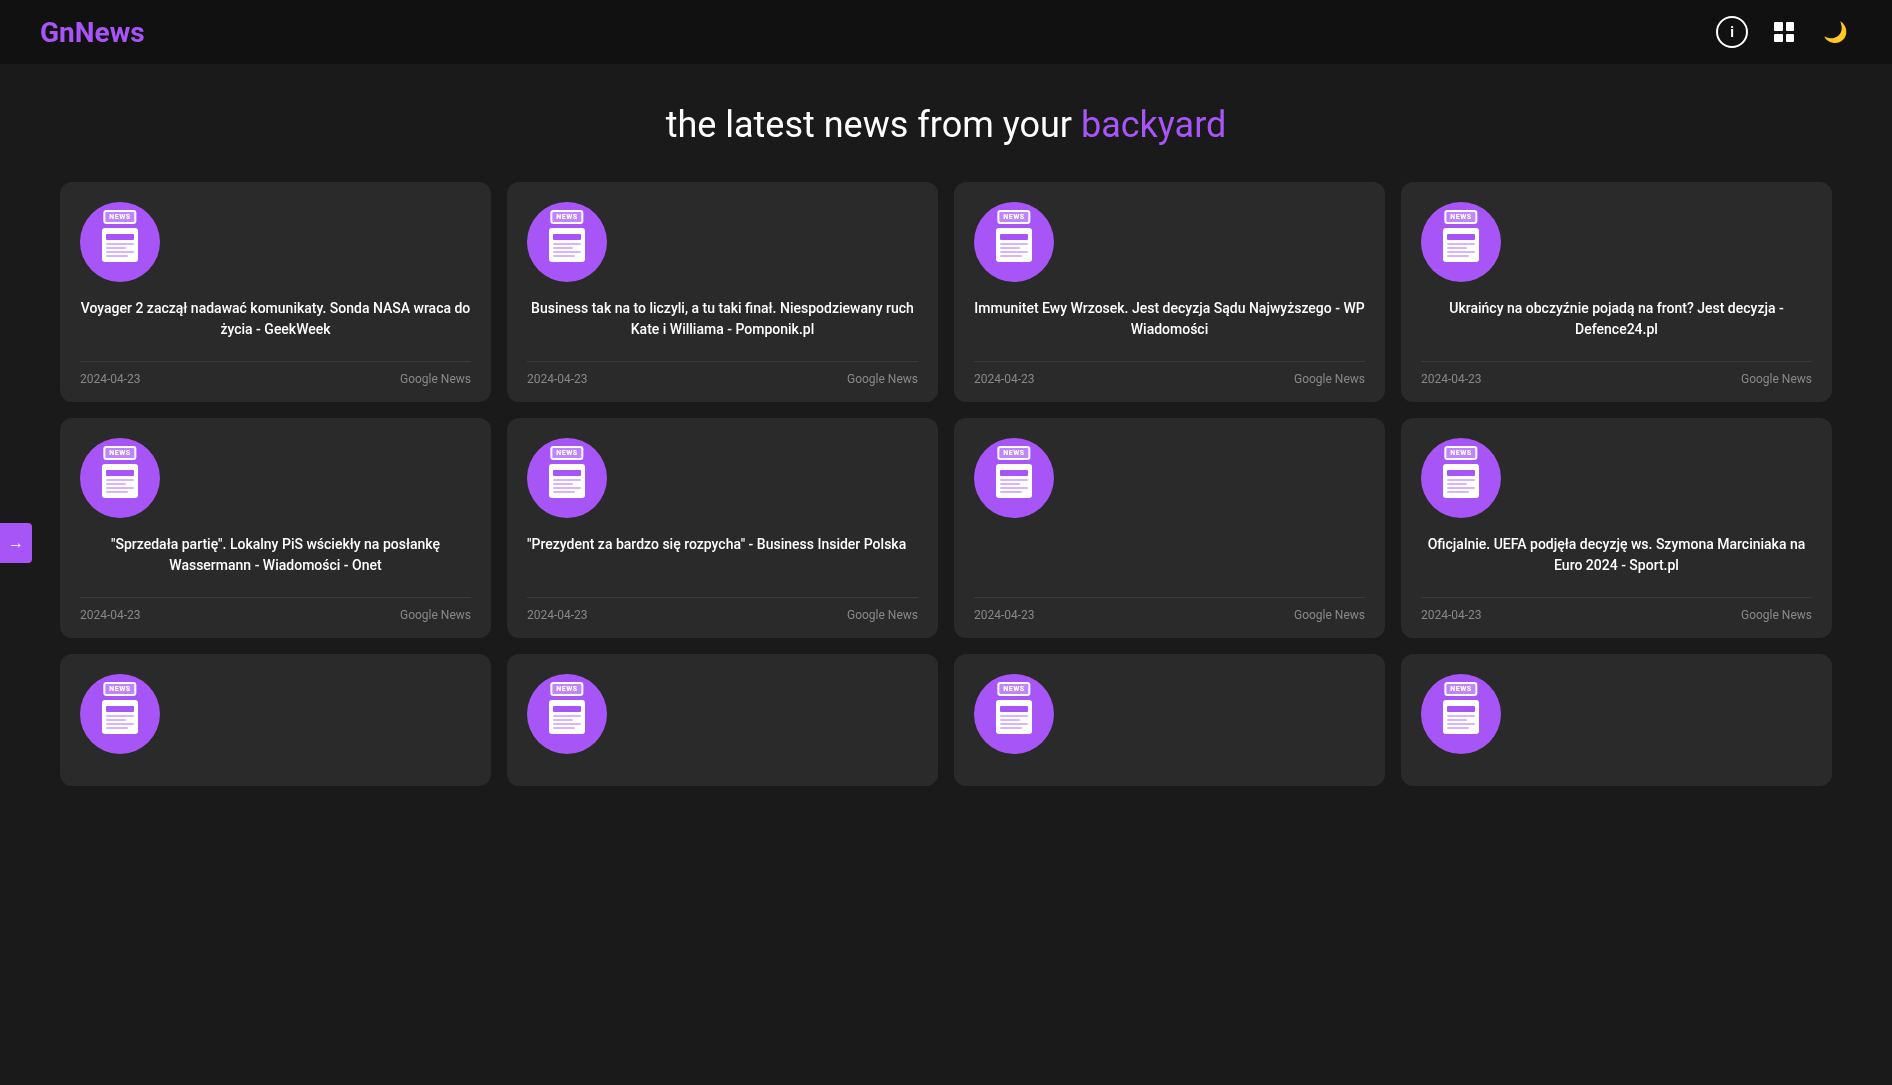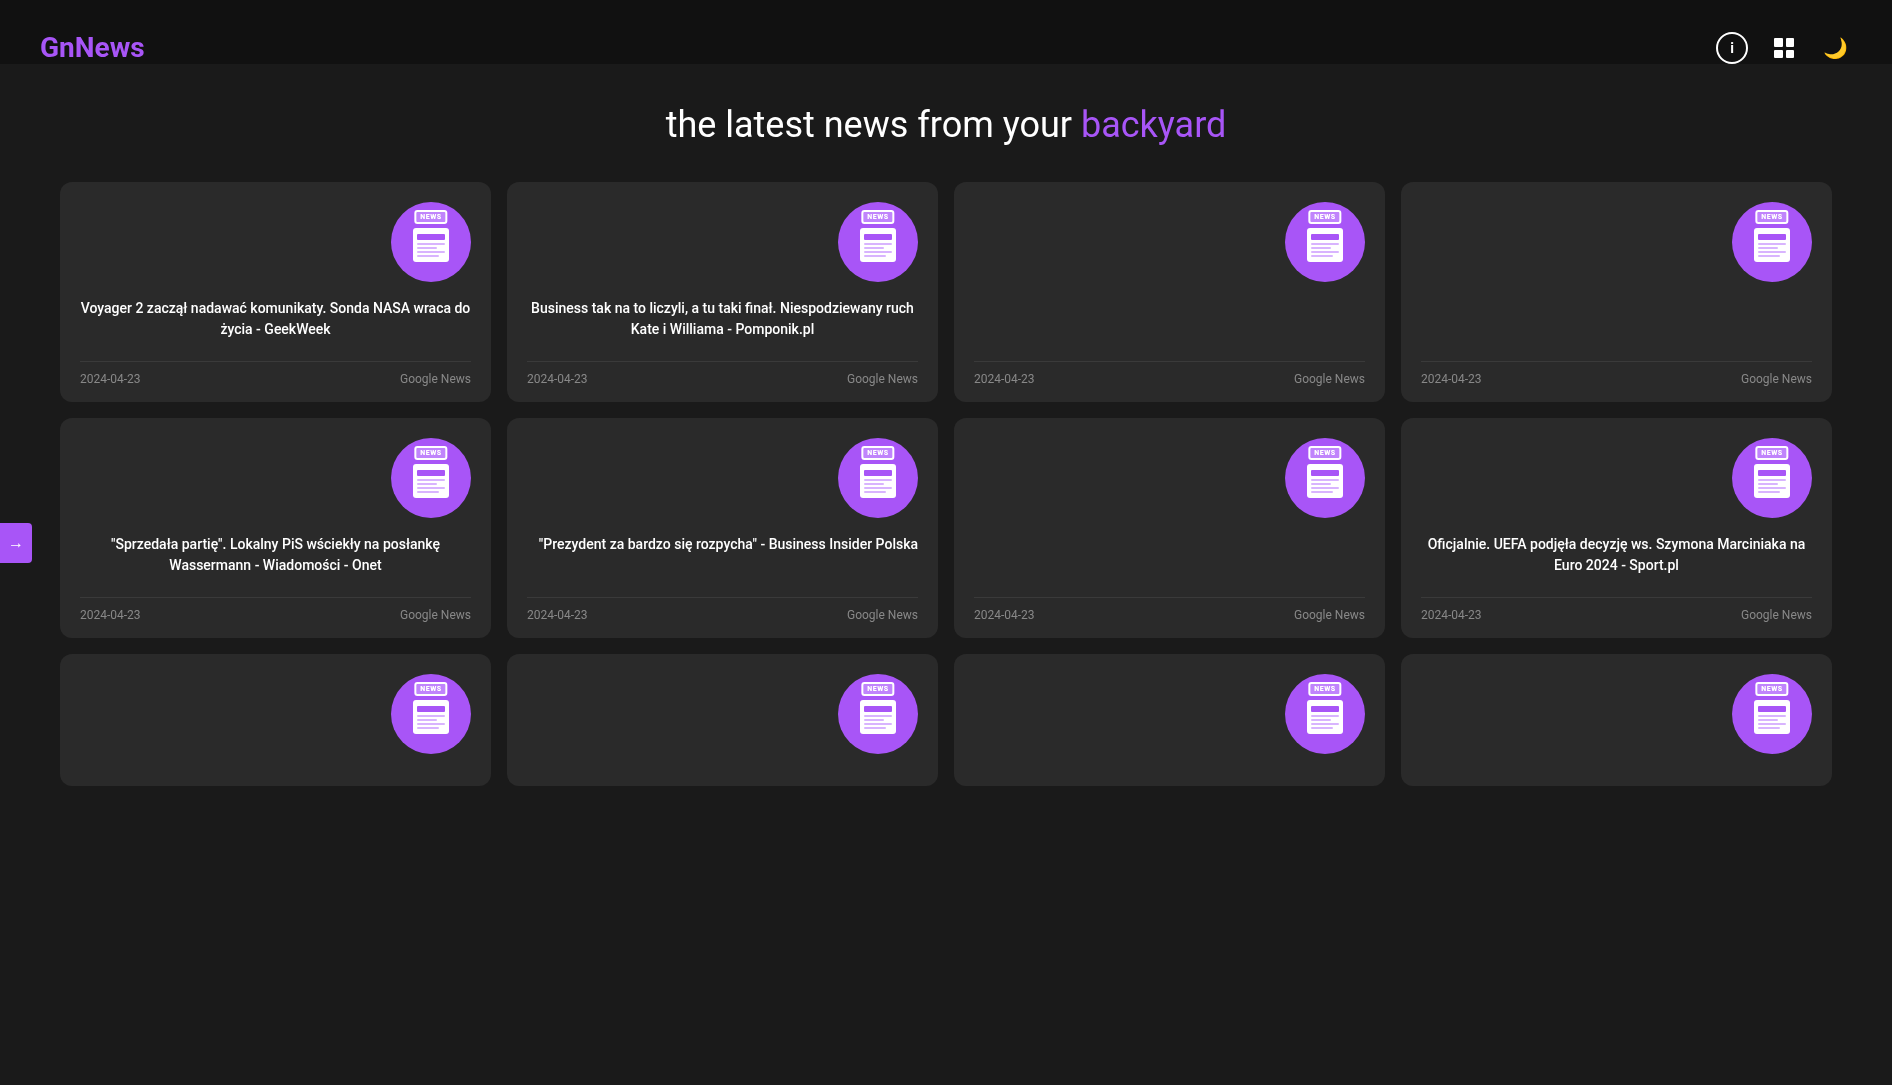--- a/index.html
+++ b/index.html
@@ -8,21 +8,21 @@
       background-color: #1a1a1a;
       color: #ffffff;
       font-family: -apple-system, BlinkMacSystemFont, 'Segoe UI', Roboto, sans-serif;
       min-height: 100vh;
     }
 
     
     .header {
       background-color: #111111;
       display: flex;
-      align-items: flex-end;
+      align-items: center;
       justify-content: space-between;
       padding: 0 40px;
       height: 64px;
       position: sticky;
       top: 0;
       z-index: 100;
     }
 
     .logo {
       font-size: 28px;
@@ -100,21 +100,21 @@
       gap: 16px;
     }
 
     
     .news-card {
       background-color: #2a2a2a;
       border-radius: 12px;
       padding: 20px 20px 16px 20px;
       display: flex;
       flex-direction: column;
-      align-items: flex-end;
+      align-items: flex-start;
       cursor: pointer;
       transition: background-color 0.2s;
       min-height: 220px;
     }
 
     
     .news-icon-circle {
       width: 80px;
       height: 80px;
       border-radius: 50%;
@@ -253,38 +253,40 @@
       <div style="position:absolute;top:-8px;left:50%;transform:translateX(-50%);background:#c084fc;border:2px solid white;border-radius:3px;padding:1px 4px;font-size:7px;font-weight:900;color:white;letter-spacing:0.5px;z-index:2;white-space:nowrap;">NEWS</div>
       <div style="background:white;border-radius:3px;width:36px;height:34px;display:flex;flex-direction:column;justify-content:center;padding:4px 4px 4px 4px;margin-top:6px;">
         <div style="background:#a855f7;height:6px;border-radius:1px;margin-bottom:3px;"></div>
         <div style="background:#d8b4fe;height:2px;border-radius:1px;margin-bottom:2px;"></div>
         <div style="background:#d8b4fe;height:2px;border-radius:1px;margin-bottom:2px;width:70%;"></div>
         <div style="background:#d8b4fe;height:2px;border-radius:1px;margin-bottom:2px;"></div>
         <div style="background:#d8b4fe;height:2px;border-radius:1px;width:80%;"></div>
       </div>
     </div>
   </div>
-        <div class="card-footer">
-          <span>2024-04-23</span>
-          <span>Google News</span>
-        </div>
-      </div>
-      <div class="news-card">
-        <div class="news-icon-circle">
-    <div style="position:relative;width:48px;height:48px;display:flex;align-items:center;justify-content:center;">
-      <div style="position:absolute;top:-8px;left:50%;transform:translateX(-50%);background:#c084fc;border:2px solid white;border-radius:3px;padding:1px 4px;font-size:7px;font-weight:900;color:white;letter-spacing:0.5px;z-index:2;white-space:nowrap;">NEWS</div>
-      <div style="background:white;border-radius:3px;width:36px;height:34px;display:flex;flex-direction:column;justify-content:center;padding:4px 4px 4px 4px;margin-top:6px;">
-        <div style="background:#a855f7;height:6px;border-radius:1px;margin-bottom:3px;"></div>
-        <div style="background:#d8b4fe;height:2px;border-radius:1px;margin-bottom:2px;"></div>
-        <div style="background:#d8b4fe;height:2px;border-radius:1px;margin-bottom:2px;width:70%;"></div>
-        <div style="background:#d8b4fe;height:2px;border-radius:1px;margin-bottom:2px;"></div>
-        <div style="background:#d8b4fe;height:2px;border-radius:1px;width:80%;"></div>
-      </div>
-    </div>
-  </div>
+        <p class="card-title">Immunitet Ewy Wrzosek. Jest decyzja Sądu Najwyższego - WP Wiadomości</p>
+        <div class="card-footer">
+          <span>2024-04-23</span>
+          <span>Google News</span>
+        </div>
+      </div>
+      <div class="news-card">
+        <div class="news-icon-circle">
+    <div style="position:relative;width:48px;height:48px;display:flex;align-items:center;justify-content:center;">
+      <div style="position:absolute;top:-8px;left:50%;transform:translateX(-50%);background:#c084fc;border:2px solid white;border-radius:3px;padding:1px 4px;font-size:7px;font-weight:900;color:white;letter-spacing:0.5px;z-index:2;white-space:nowrap;">NEWS</div>
+      <div style="background:white;border-radius:3px;width:36px;height:34px;display:flex;flex-direction:column;justify-content:center;padding:4px 4px 4px 4px;margin-top:6px;">
+        <div style="background:#a855f7;height:6px;border-radius:1px;margin-bottom:3px;"></div>
+        <div style="background:#d8b4fe;height:2px;border-radius:1px;margin-bottom:2px;"></div>
+        <div style="background:#d8b4fe;height:2px;border-radius:1px;margin-bottom:2px;width:70%;"></div>
+        <div style="background:#d8b4fe;height:2px;border-radius:1px;margin-bottom:2px;"></div>
+        <div style="background:#d8b4fe;height:2px;border-radius:1px;width:80%;"></div>
+      </div>
+    </div>
+  </div>
+        <p class="card-title">Ukraińcy na obczyźnie pojadą na front? Jest decyzja - Defence24.pl</p>
         <div class="card-footer">
           <span>2024-04-23</span>
           <span>Google News</span>
         </div>
       </div>
       <div class="news-card">
         <div class="news-icon-circle">
     <div style="position:relative;width:48px;height:48px;display:flex;align-items:center;justify-content:center;">
       <div style="position:absolute;top:-8px;left:50%;transform:translateX(-50%);background:#c084fc;border:2px solid white;border-radius:3px;padding:1px 4px;font-size:7px;font-weight:900;color:white;letter-spacing:0.5px;z-index:2;white-space:nowrap;">NEWS</div>
       <div style="background:white;border-radius:3px;width:36px;height:34px;display:flex;flex-direction:column;justify-content:center;padding:4px 4px 4px 4px;margin-top:6px;">

